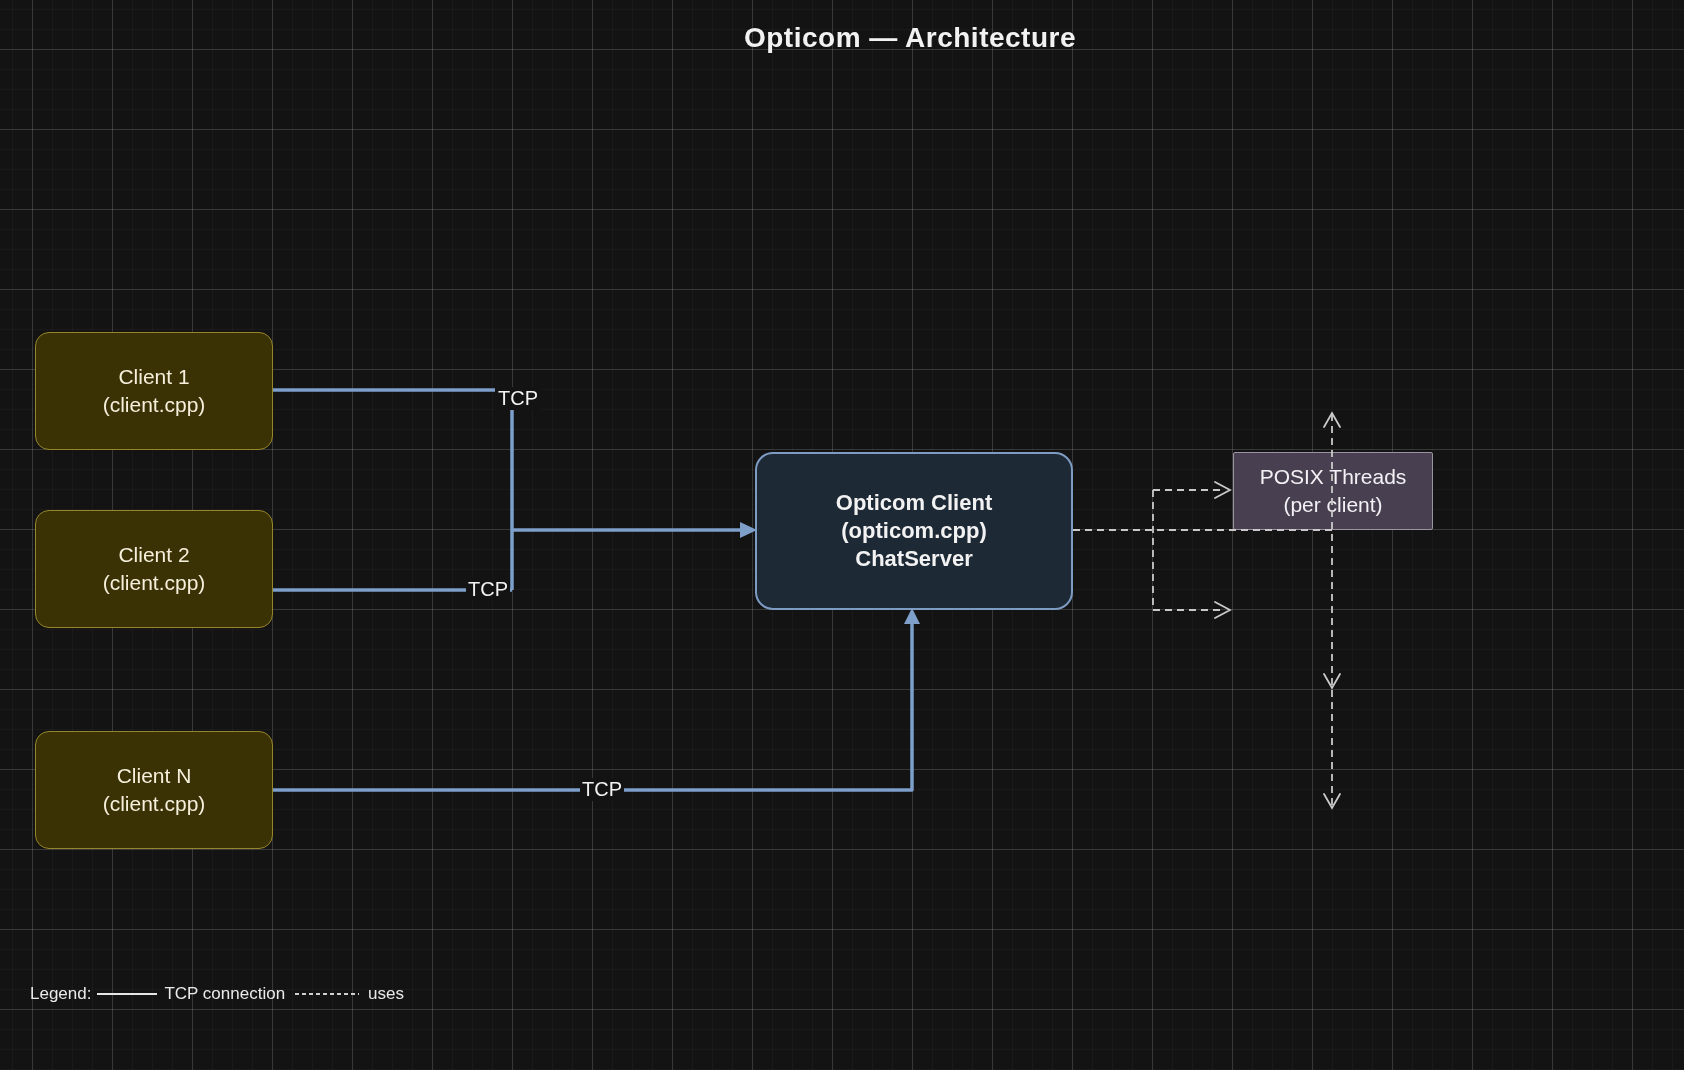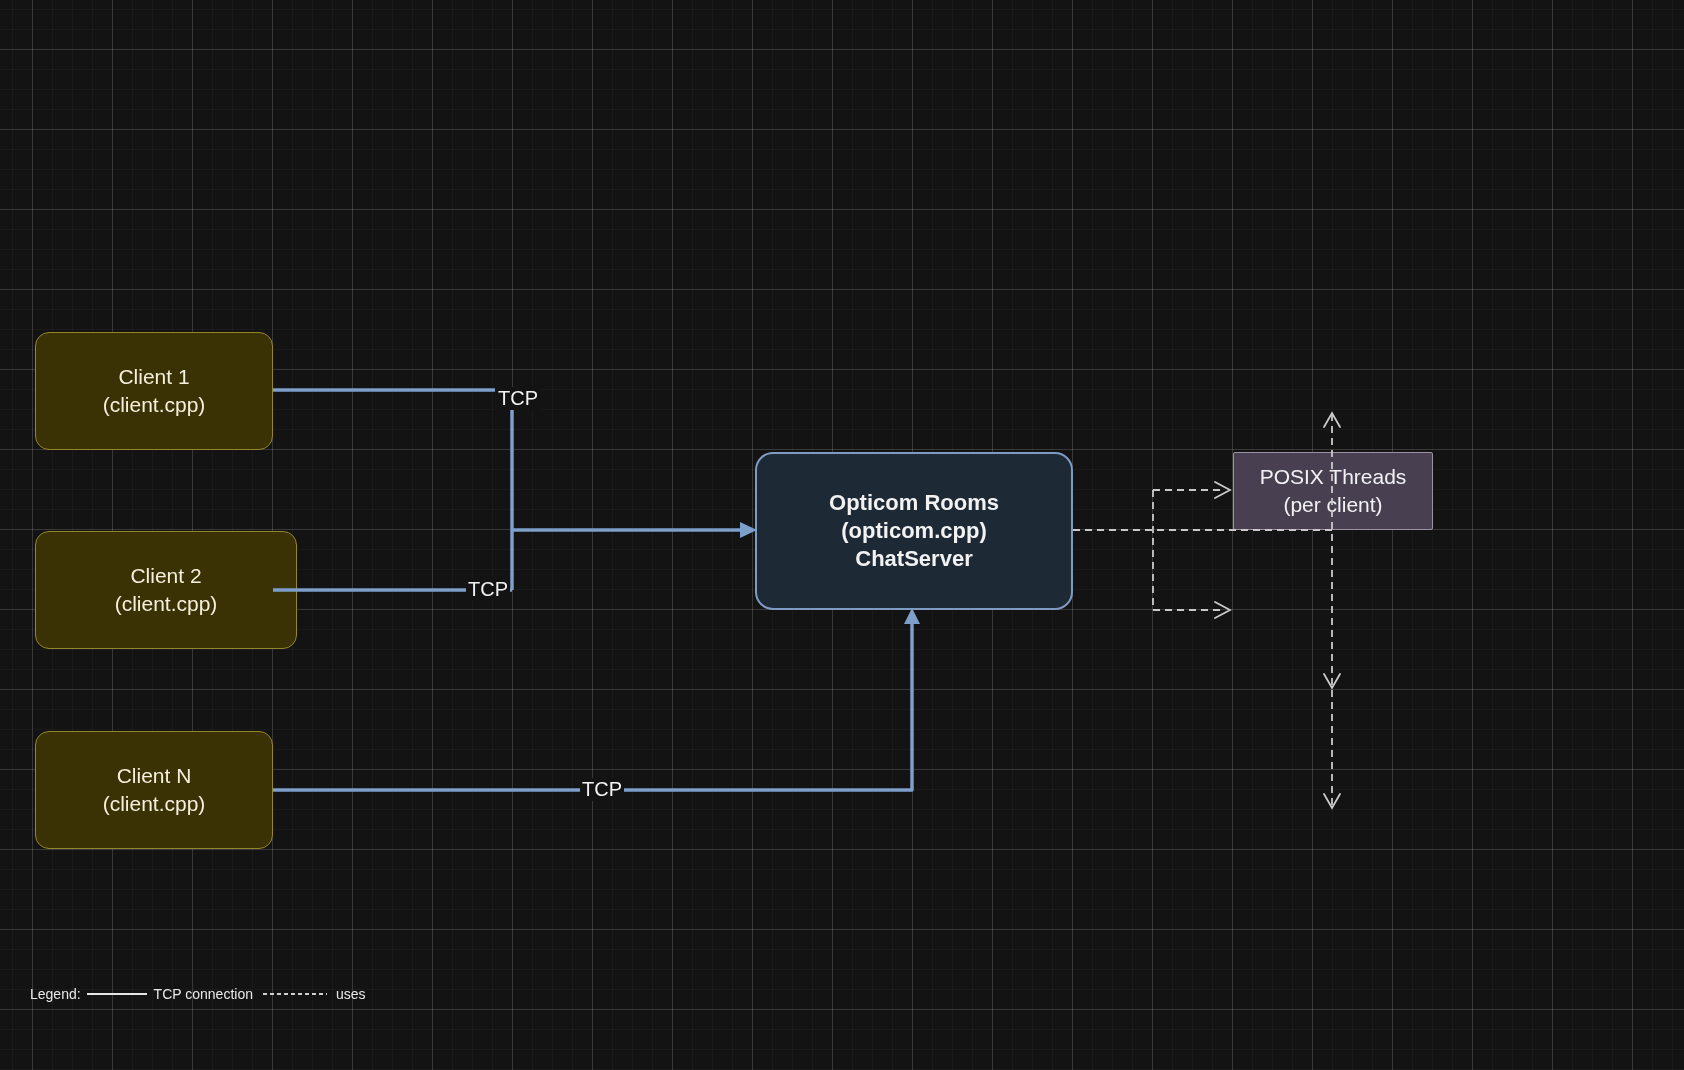--- a/index.html
+++ b/index.html
@@ -45,53 +45,54 @@
   .tcpline{stroke:var(--tcp-line,#7d9fca);stroke-width:3.5;fill:none;stroke-linejoin:round;}
   .tcphead{fill:var(--tcp-line,#7d9fca);stroke:none;}
   .usesline{stroke:var(--uses-line,#c9c9c9);stroke-width:1.8;fill:none;stroke-dasharray:7 5;}
   .useshead{stroke:var(--uses-line,#c9c9c9);stroke-width:1.8;fill:none;stroke-linecap:round;}
   .edge-label{
     position:absolute;z-index:3;background:var(--background,#131313);
     font-size:20px;text-align:center;line-height:23px;color:var(--text,#f2f2f2);
   }
   .legend{
     position:absolute;left:30px;top:982px;height:24px;display:flex;
-    align-items:center;font-size:14px;color:#e9e9e9;z-index:3;
+    align-items:center;font-size:17px;color:#e9e9e9;z-index:3;
   }
   .legend span{white-space:nowrap;}
   .legend-solid{
     display:inline-block;width:60px;height:2px;background:#e6e6e6;
     margin:0 7px 0 6px;
   }
   .legend-dashed{
     display:inline-block;width:64px;height:2px;margin:0 9px 0 10px;
     background:repeating-linear-gradient(to right,#cfcfcf 0 4px,transparent 4px 7px);
   }
 </style>
 </head>
 <body>
 
 <div id="stage">
 
+  <div class="title">Opticom — Architecture</div>
 
   <div class="node client" style="left:35px;top:332px;width:238px;height:118px">
     <div class="nl">Client 1</div>
     <div class="nl">(client.cpp)</div>
   </div>
-  <div class="node client" style="left:35px;top:531px;width:262px;height:118px">
+  <div class="node client" style="left:35px;top:510px;width:238px;height:118px">
     <div class="nl">Client 2</div>
     <div class="nl">(client.cpp)</div>
   </div>
   <div class="node client" style="left:35px;top:731px;width:238px;height:118px">
     <div class="nl">Client N</div>
     <div class="nl">(client.cpp)</div>
   </div>
 
   <div class="node server" style="left:755px;top:452px;width:318px;height:158px">
-    <div class="nl">Opticom Rooms</div>
+    <div class="nl">Opticom Client</div>
     <div class="nl">(opticom.cpp)</div>
     <div class="nl">ChatServer</div>
   </div>
 
   <div class="node module" style="left:1233px;top:452px;width:200px;height:78px">
     <div class="nl">POSIX Threads</div>
     <div class="nl">(per client)</div>
   </div>
 
   <svg class="wires" width="1684" height="1070" viewBox="0 0 1684 1070">

